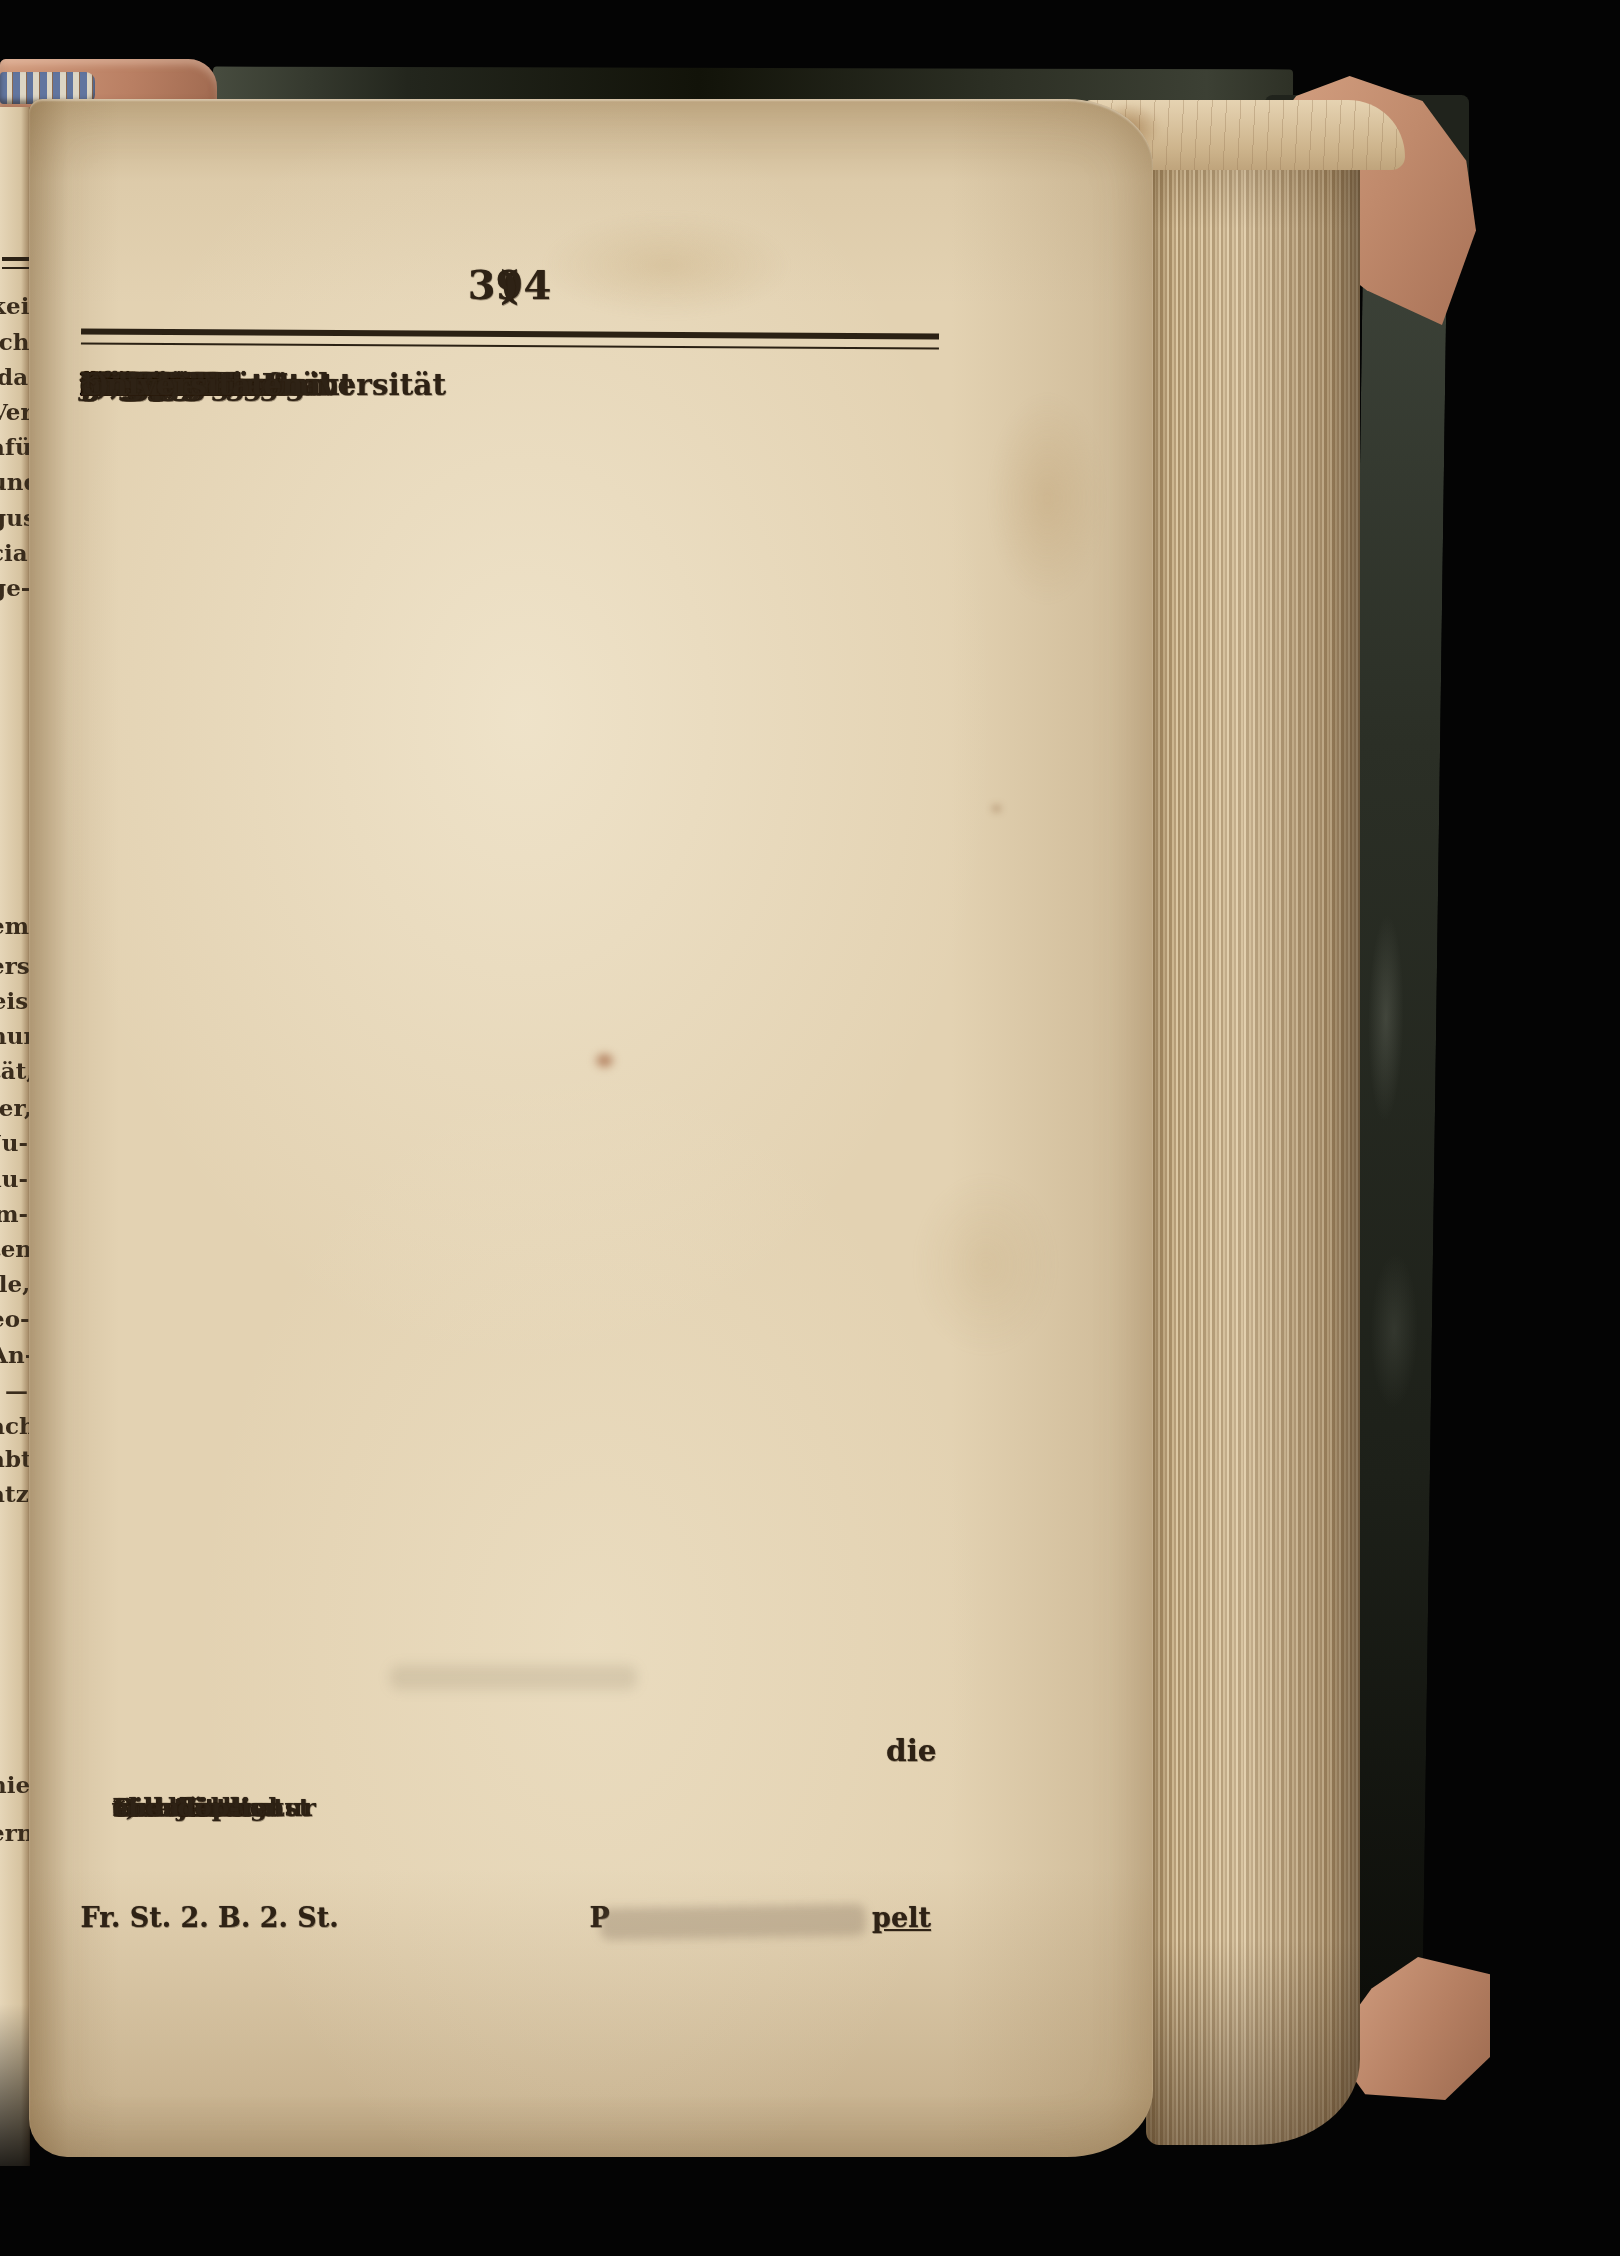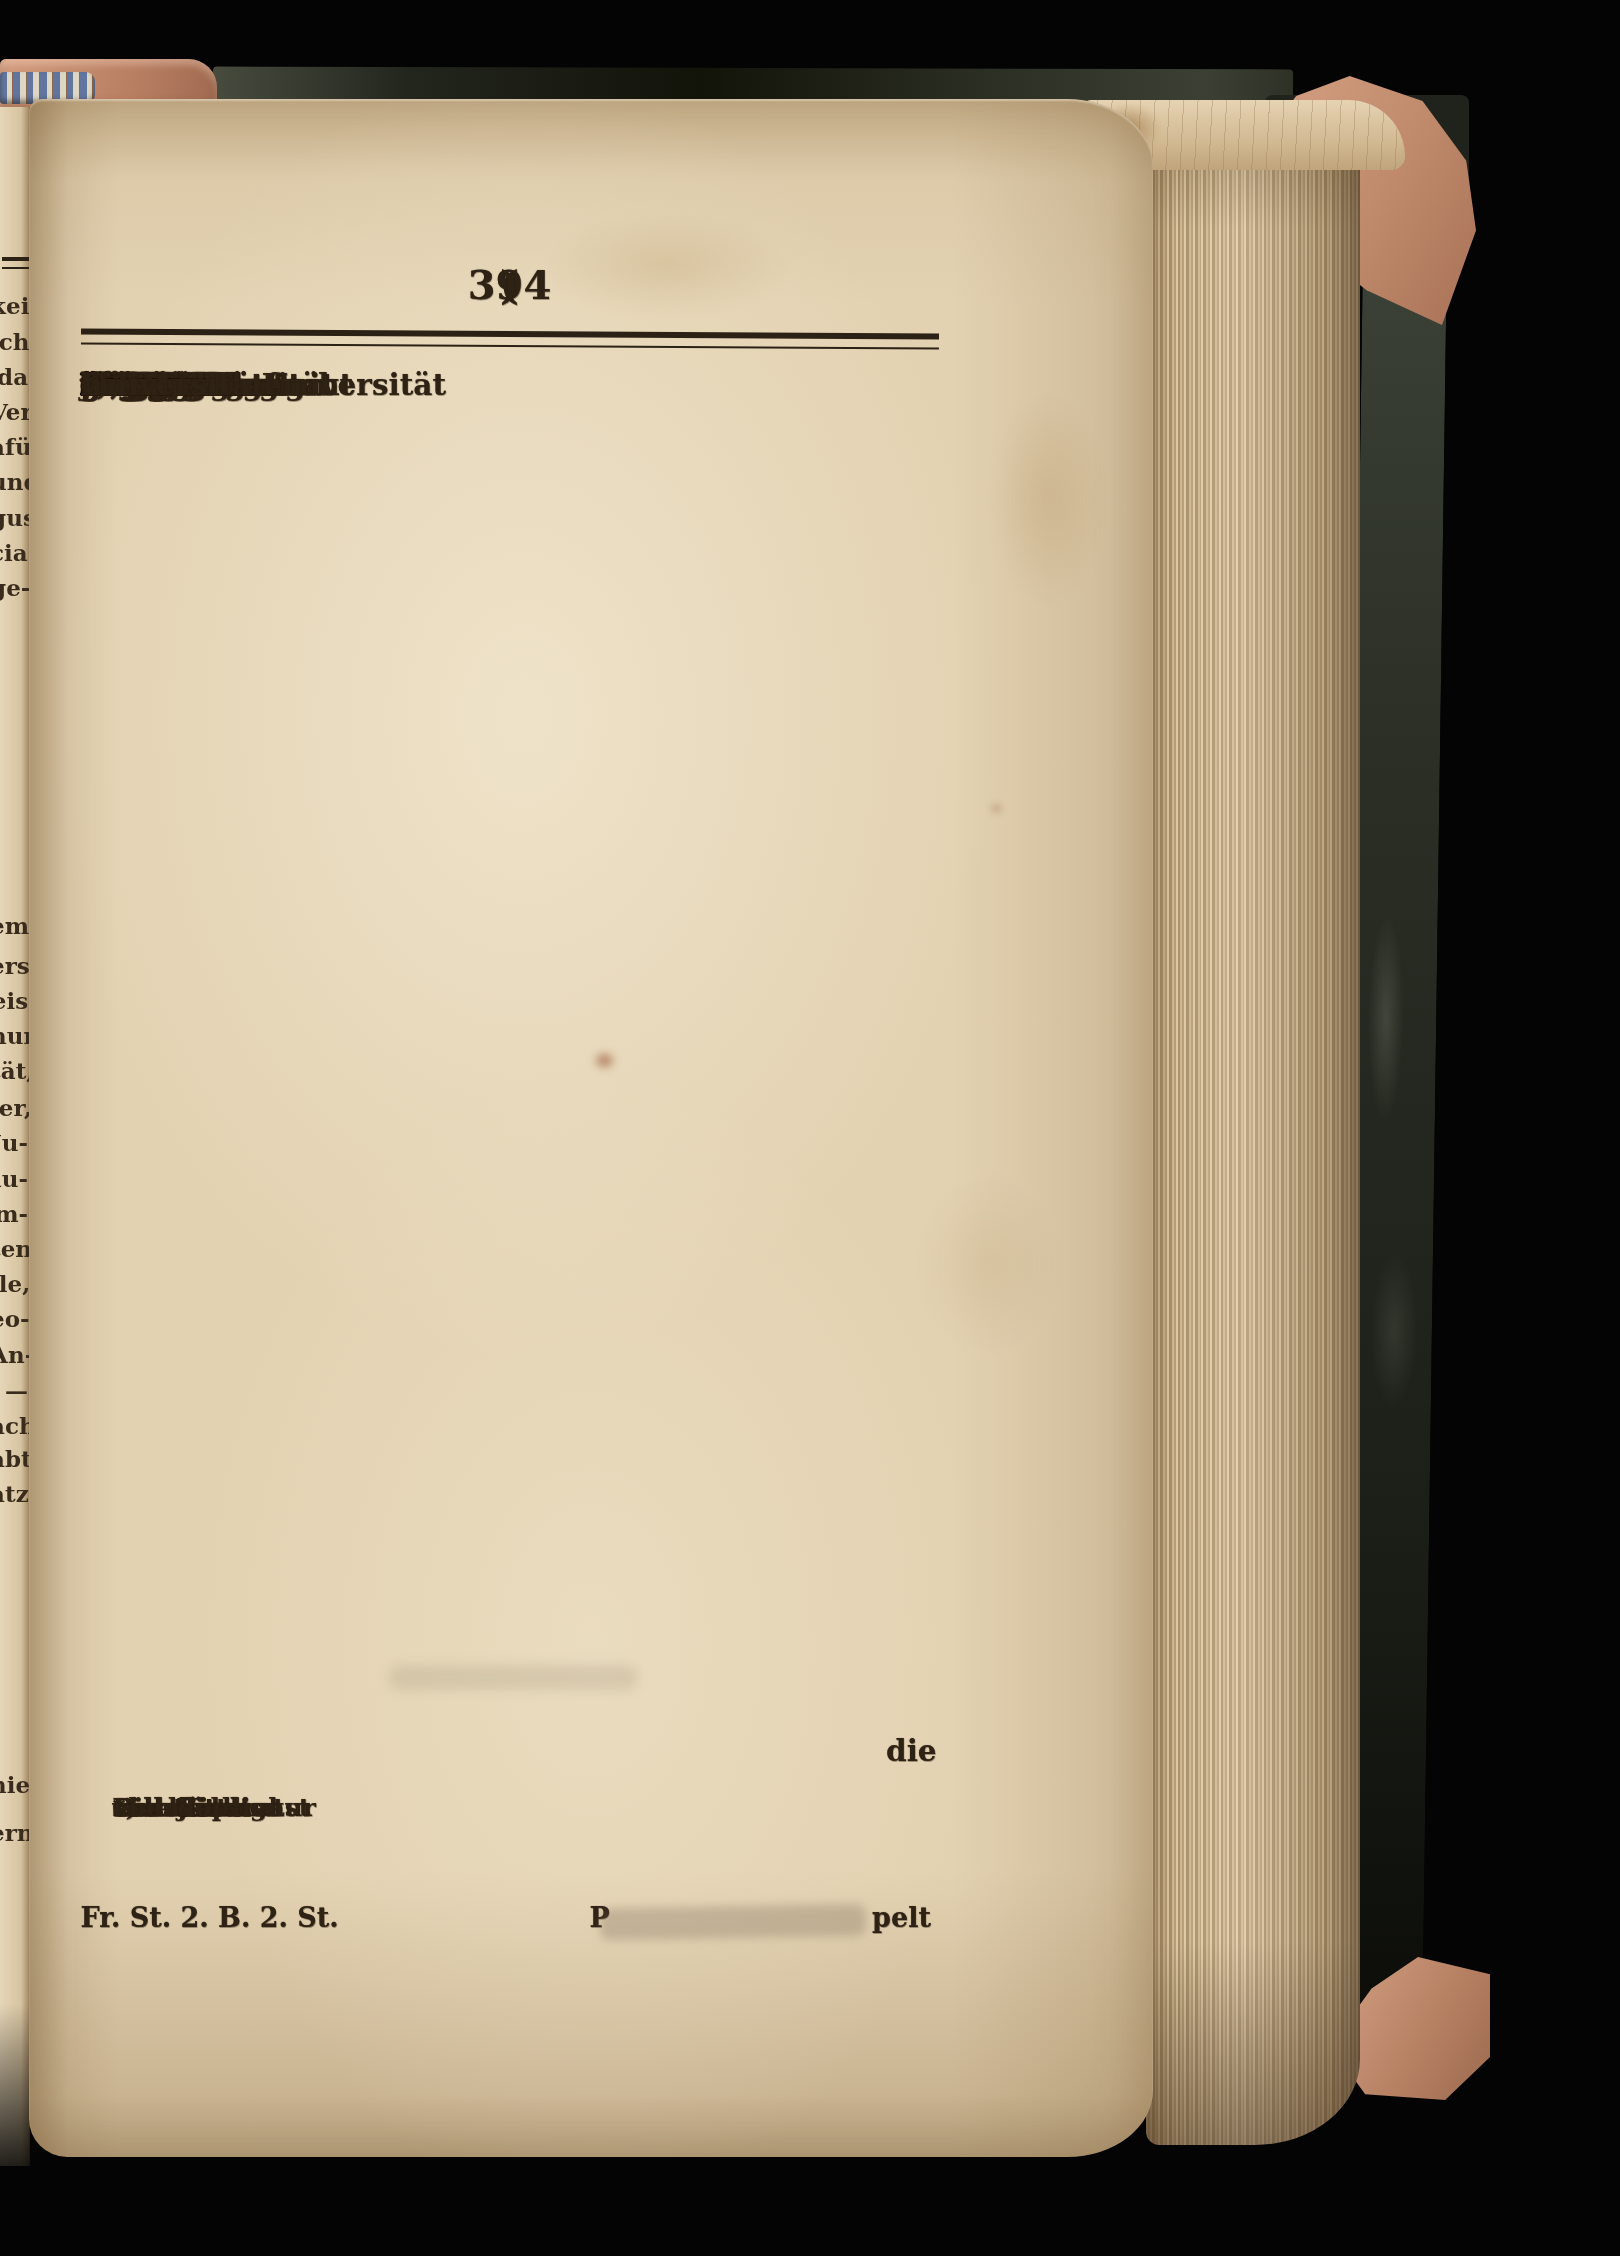--- a/index.html
+++ b/index.html
@@ -93,21 +93,21 @@
   .catchword{left:52px;top:1634px;width:858px;text-align:right;padding-right:1.9px;
     font-weight:700;font-size:29.5px;}
   .footnote{left:52px;top:1694px;width:858px;font-weight:700;font-size:25px;}
   .fnline{position:relative;display:flex;justify-content:space-between;align-items:baseline;
     white-space:nowrap;height:59px;}
   .fnline.fn0{margin-left:32px;width:824px;}
   .fnline.fn1{margin-left:97px;width:778px;}
   .footer-row{left:52px;top:1803px;width:858px;height:48px;font-weight:700;font-size:27px;}
   .footer-row .sig{left:0;top:0;}
   .footer-row .press{left:509px;top:0;}
-  .footer-row .pelt{right:7.6px;top:0;}
+  .footer-row .pelt{right:7.6px;top:0;text-decoration:underline;}
   .smudge{left:571px;top:1807px;width:266px;height:32px;transform:rotate(-1deg);
     background:rgba(110,95,75,.28);filter:blur(4.8px);border-radius:9.5px;}
   .smudge2{left:361px;top:1566px;width:247px;height:25px;
     background:rgba(120,105,80,.16);filter:blur(5.7px);border-radius:9.5px;}
 </style>
 </head>
 <body>
 
 <div id="stage">
 

